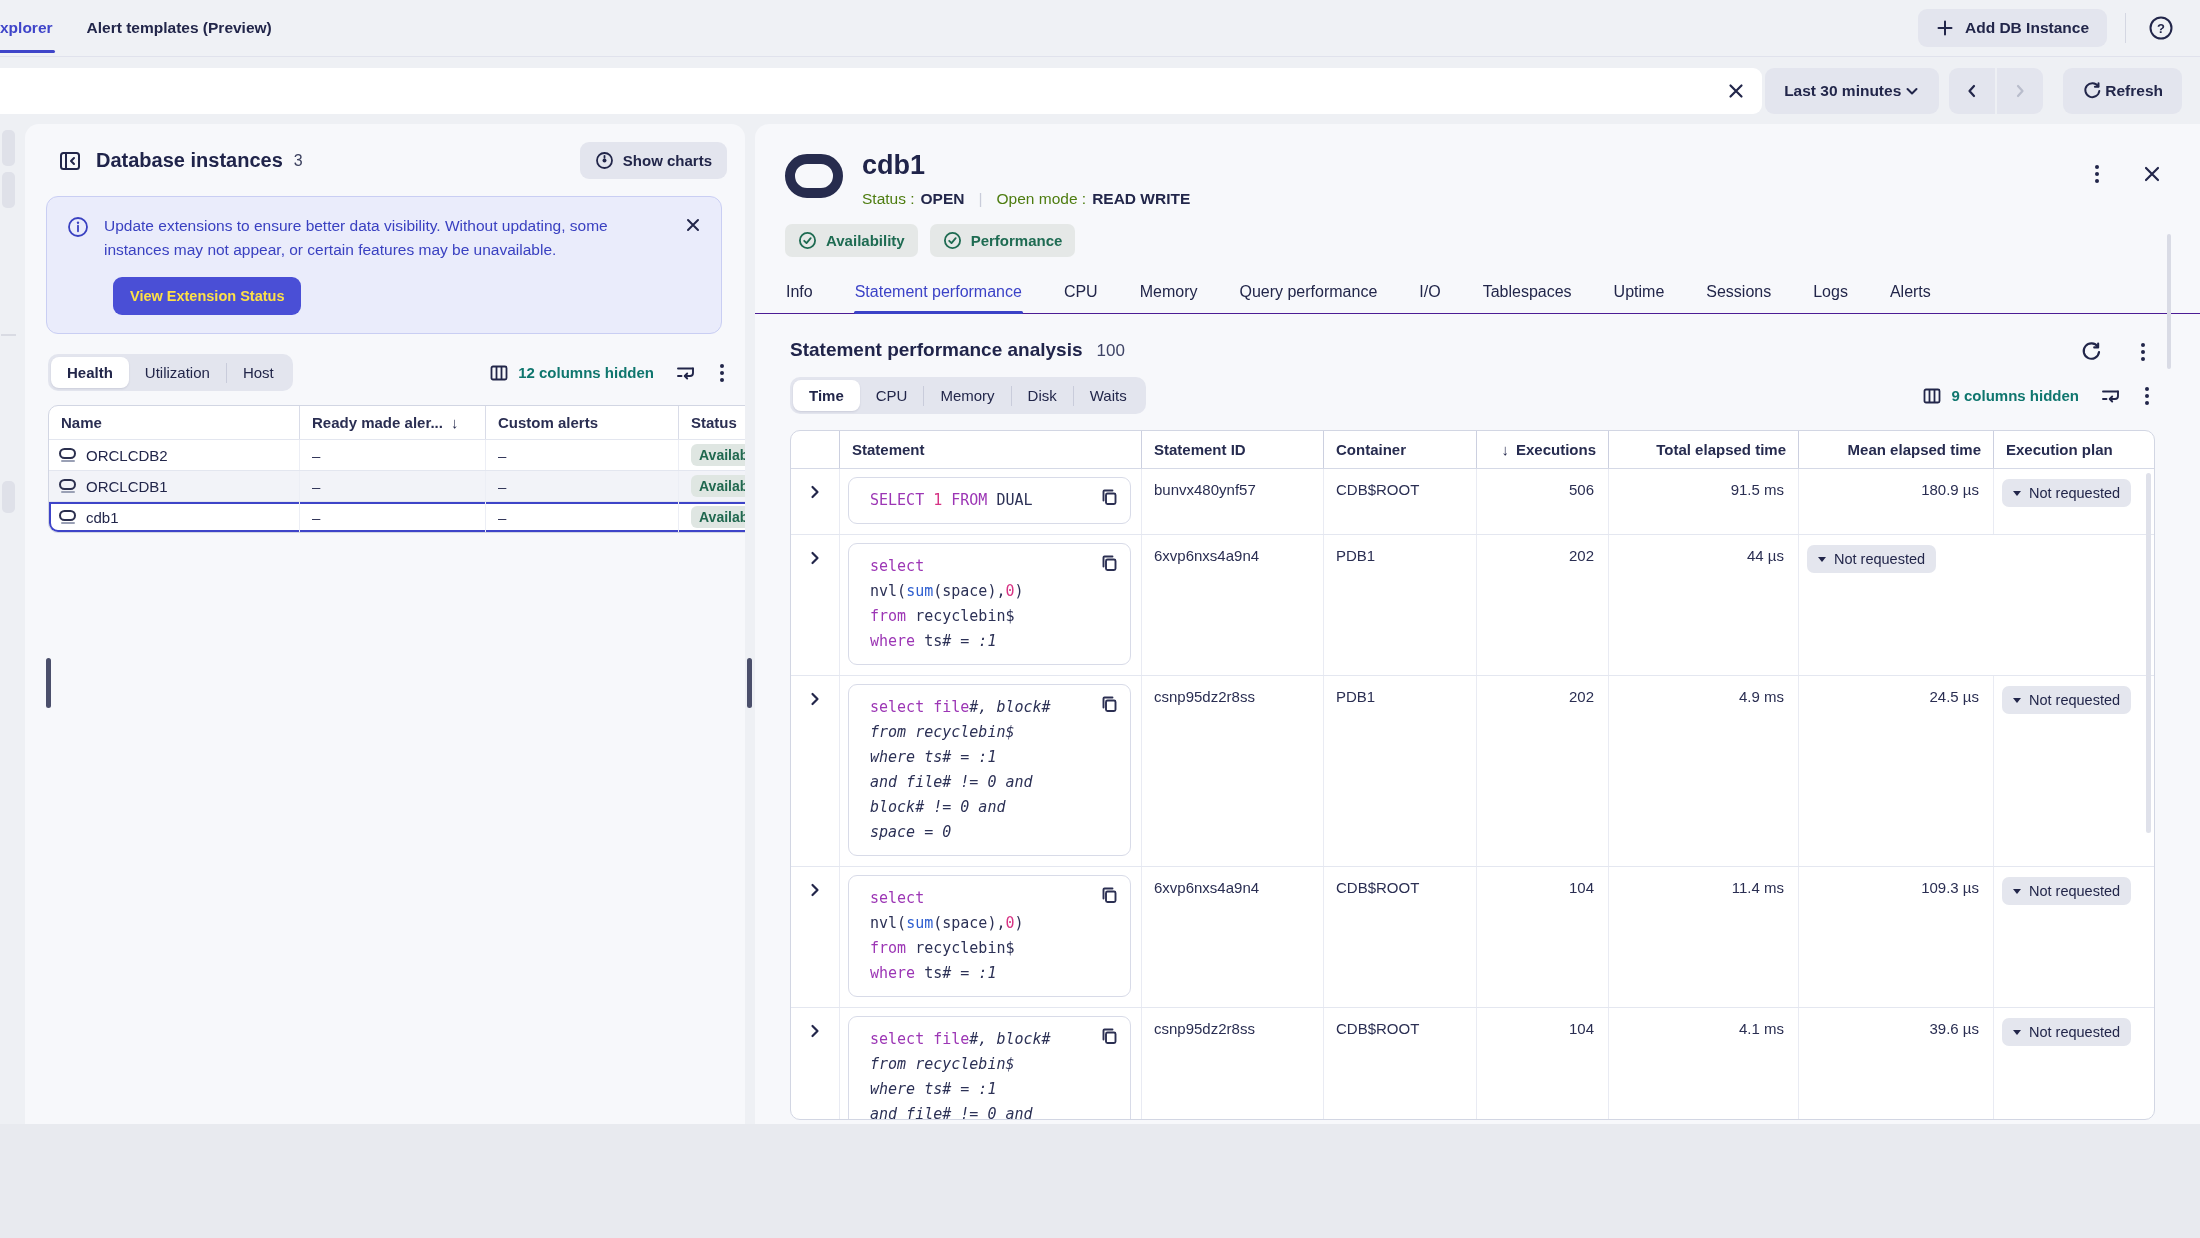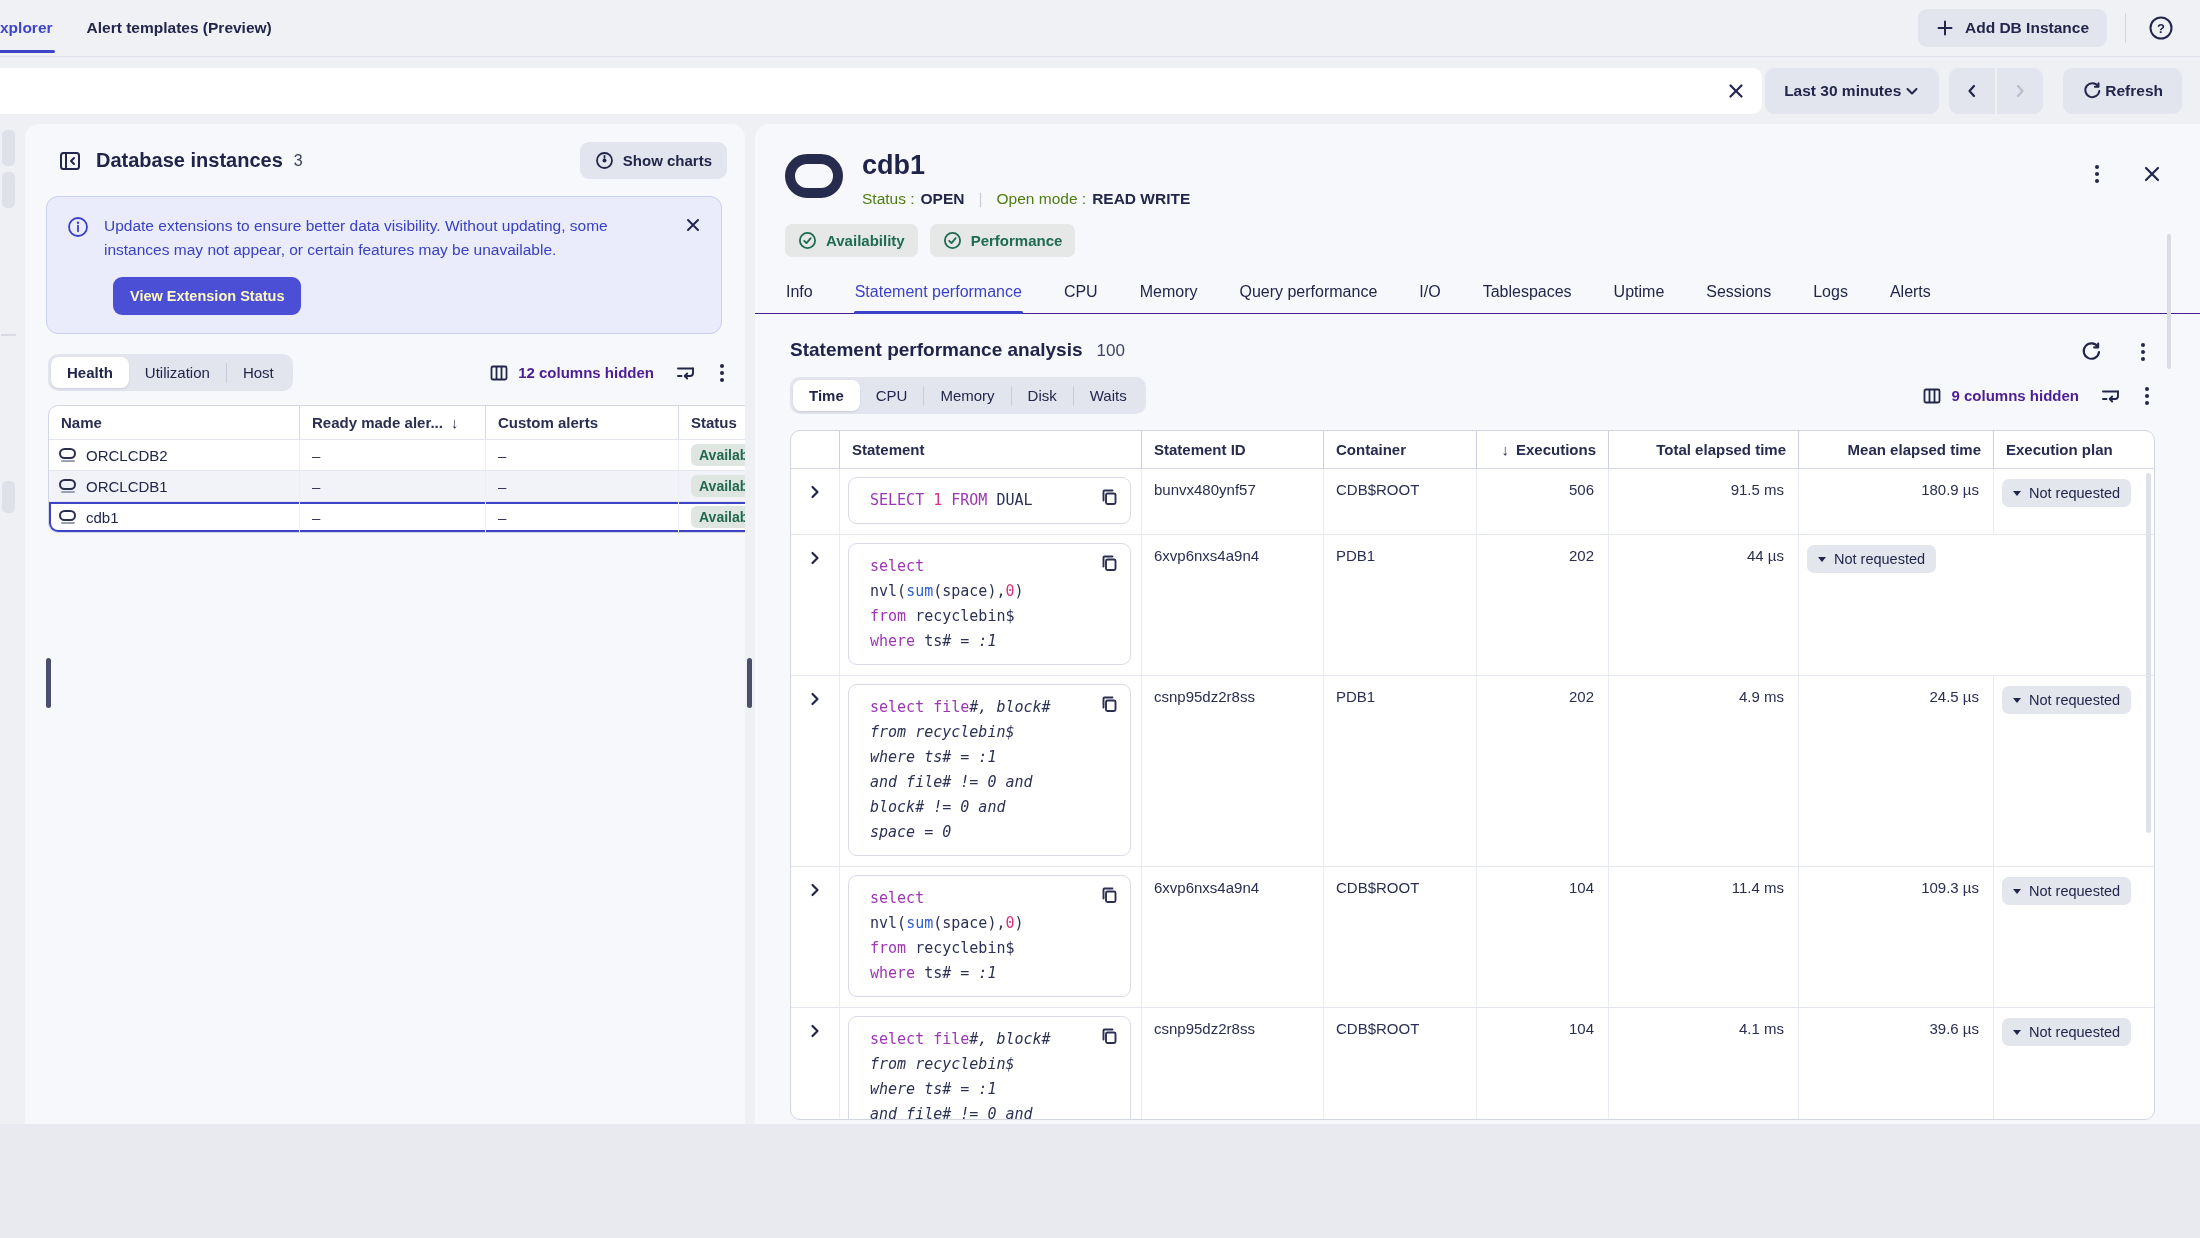--- a/index.html
+++ b/index.html
@@ -44,31 +44,31 @@
   .lp-header { display:flex; align-items:center; margin:18px 18px 0 33px; }
   .lp-title { font-size:20px; font-weight:700; color:#20244a; margin-left:14px; }
   .lp-count { font-size:16px; color:#3c415f; margin-left:11px; }
   .show-charts { margin-left:auto; display:inline-flex; align-items:center; gap:9px; background:#e3e5ee; border:none;
                  border-radius:9px; padding:9px 15px; font-weight:700; font-size:15px; color:#22264a; cursor:pointer; font-family:inherit;}
   .lp-alert { position:relative; margin:17px 23px 0 21px; background:#eaecfb; border:1px solid #c9cef3; border-radius:12px;
               padding:17px 18px 18px 20px; }
   .alert-flex { display:flex; align-items:flex-start; }
   .alert-text { margin-left:15px; width:522px; color:#3a41c1; font-size:15.5px; line-height:1.55; font-weight:500; }
   .alert-close { position:absolute; top:15px; right:15px; }
-  .ext-btn { margin:15px 0 0 46px; background:#4a4fd6; color:#fef9c3; border:none; border-radius:9px; padding:11px 17px;
+  .ext-btn { margin:15px 0 0 46px; background:#4a4fd6; color:#fde047; border:none; border-radius:9px; padding:11px 17px;
              font-weight:700; font-size:14.5px; cursor:pointer; font-family:inherit;}
   .lp-controls { display:flex; align-items:center; margin:20px 18px 0 23px; }
 
   .segmented { display:flex; align-items:center; background:#e3e5ee; border-radius:10px; padding:3px; }
   .seg-item { padding:7px 16px; font-size:15px; color:#22264a; border-radius:8px; cursor:pointer; white-space:nowrap; }
   .seg-item.active { background:#ffffff; font-weight:700; box-shadow:0 1px 2px rgba(30,34,70,.12); }
   .seg-sep { width:1px; height:20px; background:#c9ccdb; }
 
   .cluster { margin-left:auto; display:flex; align-items:center; gap:21px; }
-  .cols-hidden { display:flex; align-items:center; gap:9px; font-weight:700; font-size:15px; color:#4c1d95; cursor:pointer; }
+  .cols-hidden { display:flex; align-items:center; gap:9px; font-weight:700; font-size:15px; color:#0f766e; cursor:pointer; }
   .kebab { display:flex; flex-direction:column; gap:3px; padding:3px; cursor:pointer; }
   .kebab span { width:4px; height:4px; border-radius:50%; background:#22264a; }
 
   .ltable { margin:14px 0 0 23px; width:760px; background:#fff; border:1.5px solid #d2d6e3; border-radius:10px; font-size:15px; }
   .lhead, .lrow { display:grid; grid-template-columns:250px 186px 193px 1fr; }
   .lhead { height:33px; align-items:center; color:#2a2e52; font-weight:700; }
   .lhead > div { padding-left:12px; height:100%; display:flex; align-items:center; gap:8px; }
   .lhead > div + div { border-left:1px solid #d9dce8; }
   .lrow { height:31px; align-items:center; border-top:1px solid #e3e6ef; cursor:pointer; }
   .lrow.alt { background:#f2f3f8; }

